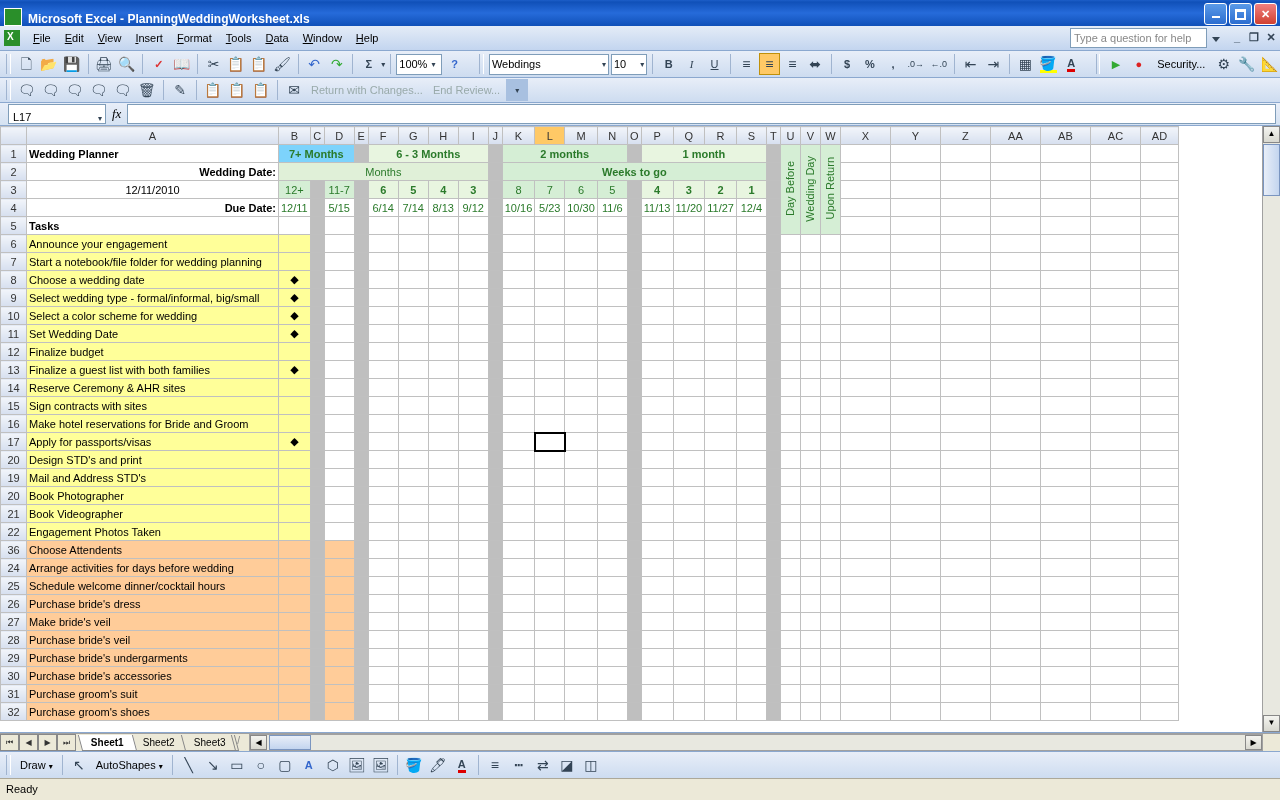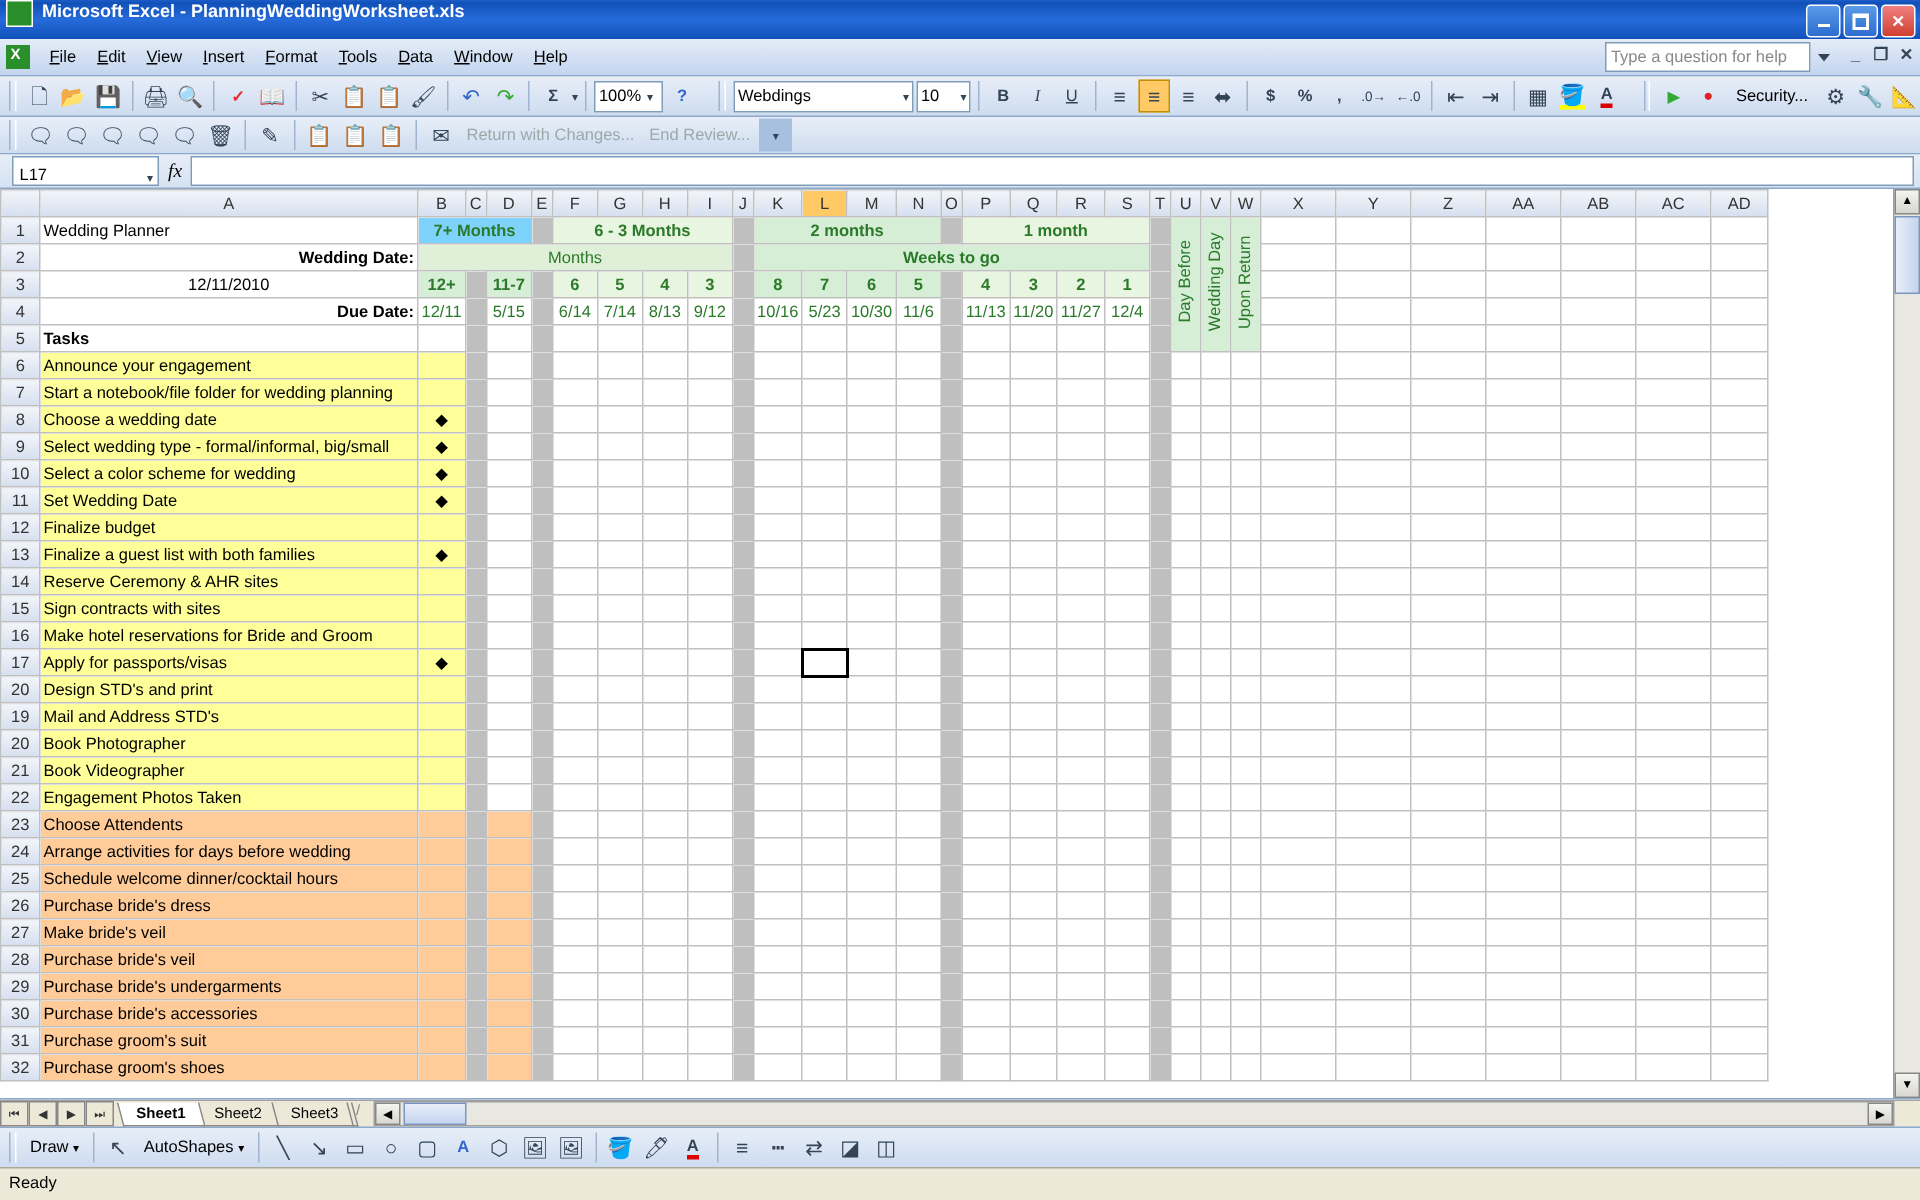--- a/index.html
+++ b/index.html
@@ -1,16 +1,16 @@
 <!DOCTYPE html>
 <html><head>
 <meta charset="utf-8">
 <style>
 html,body{margin:0;padding:0;font-family:Tahoma,Arial,sans-serif;font-size:11px;background:#ece9d8;overflow:hidden;width:1280px;height:800px}
-.titlebar{height:26px;background:linear-gradient(#1c5ec8,#1050b8 8%,#266bda 50%,#1050b8);color:#fff;display:flex;align-items:flex-start;padding:0 4px;font-weight:bold;position:relative}
+.titlebar{height:26px;background:linear-gradient(#1c5ec8,#1050b8 8%,#266bda 50%,#1050b8);color:#fff;display:flex;align-items:flex-end;padding:0 4px;font-weight:bold;position:relative}
 .titlebar .app-icon{width:16px;height:16px;background:#2a8f2a;border:1px solid #fff;margin-right:6px;display:inline-block}
 .titlebar .title-text{font-size:12px}
 .win-buttons{position:absolute;right:3px;top:3px;display:flex;gap:2px}
 .win-btn{width:21px;height:20px;border:1px solid #fff;border-radius:3px;color:#fff;display:flex;align-items:center;justify-content:center;font-weight:bold;font-family:Arial}
 .win-min,.win-max{background:linear-gradient(#5a9ae8,#2c6dd0)}
 .win-min span{border-bottom:2px solid #fff;width:8px;display:block;margin-top:6px}
 .win-max span{border:2px solid #fff;width:7px;height:6px;display:block;border-top-width:3px}
 .win-close{background:linear-gradient(#f08080,#d04030)}
 .menubar{height:24px;background:linear-gradient(#e4ecf7,#c3d5ef);display:flex;align-items:center;padding-left:4px;border-bottom:1px solid #8ba8cf}
 .menubar .xl-icon{width:16px;height:16px;background:#2a8f2a;margin-right:6px;display:inline-block;position:relative}
@@ -42,27 +42,27 @@
 th.colhead,th.rowhead,th.corner{background:linear-gradient(#f2f5fa,#d6dfef);border:1px solid #9eb6ce;font-weight:normal;text-align:center;color:#333;font-size:10px}
 th.corner{width:26px}
 th.rowhead{width:26px;text-align:center}
 th.colhead.sel{background:#ffc966}
 td.sel-cell{border:2px solid #000!important}
 .hdr-7m{background:#7dd3fc;font-weight:bold;color:#2a7a2a;text-align:center}
 .hdr-63m{background:#e8f5e0;font-weight:bold;color:#2a7a2a;text-align:center}
 .hdr-2m{background:#d5eed5;font-weight:bold;color:#2a7a2a;text-align:center}
 .hdr-months{background:#e0f0d8;color:#2a7a2a;text-align:center;font-weight:normal}
 .hdr-weeks{background:#d5eed5;color:#2a7a2a;text-align:center;font-weight:bold}
-.mnum{background:#d5eed5;color:#2a7a2a;text-align:center;font-weight:bold;font-size:10px}
+.mnum{background:#d5eed5;color:#2a7a2a;text-align:center;font-weight:normal;font-size:10px}
 .mnum-alt{background:#e8f5e0;color:#2a7a2a;text-align:center;font-weight:bold;font-size:10px}
 .due{background:#fff;color:#2a7a2a;text-align:center;font-size:9px}
 .gray{background:#bfbfbf!important}
 .yellow{background:#ffff99}
 .orange{background:#ffcc99}
-.title-cell{font-size:16px;font-weight:normal;padding-left:4px}
+.title-cell{font-size:16px;font-weight:bold;padding-left:4px}
 .bold{font-weight:bold}
 .rt{text-align:right}
 .ct{text-align:center}
 .vert{background:#d5eed5;text-align:center;font-size:10px;color:#2a7a2a}
 .vert span{writing-mode:vertical-rl;transform:rotate(180deg);display:inline-block}
 .task{padding-left:3px}
 .diamond{color:#000;text-align:center;font-size:10px}
 .sheet-area{position:absolute;top:0;left:0}
 .hscroll-row{height:17px;background:#ece9d8;display:flex;align-items:center;border-top:1px solid #a0a0a0}
 .tab-nav{display:flex;align-items:center;height:17px}
@@ -1064,21 +1064,21 @@
             <td></td>
             <td></td>
             <td></td>
             <td></td>
             <td></td>
             <td></td>
             <td></td>
             <td></td>
           </tr>
           <tr>
-            <th class="rowhead">23</th>
+            <th class="rowhead">36</th>
   <td class="orange task">Choose Attendents</td>
   <td class="orange diamond"></td>
   <td class="gray"></td>
   <td class="orange"></td>
             <td class=" gray"></td>
             <td class=""></td>
             <td class=""></td>
             <td class=""></td>
             <td class=""></td>
             <td class=" gray"></td>

